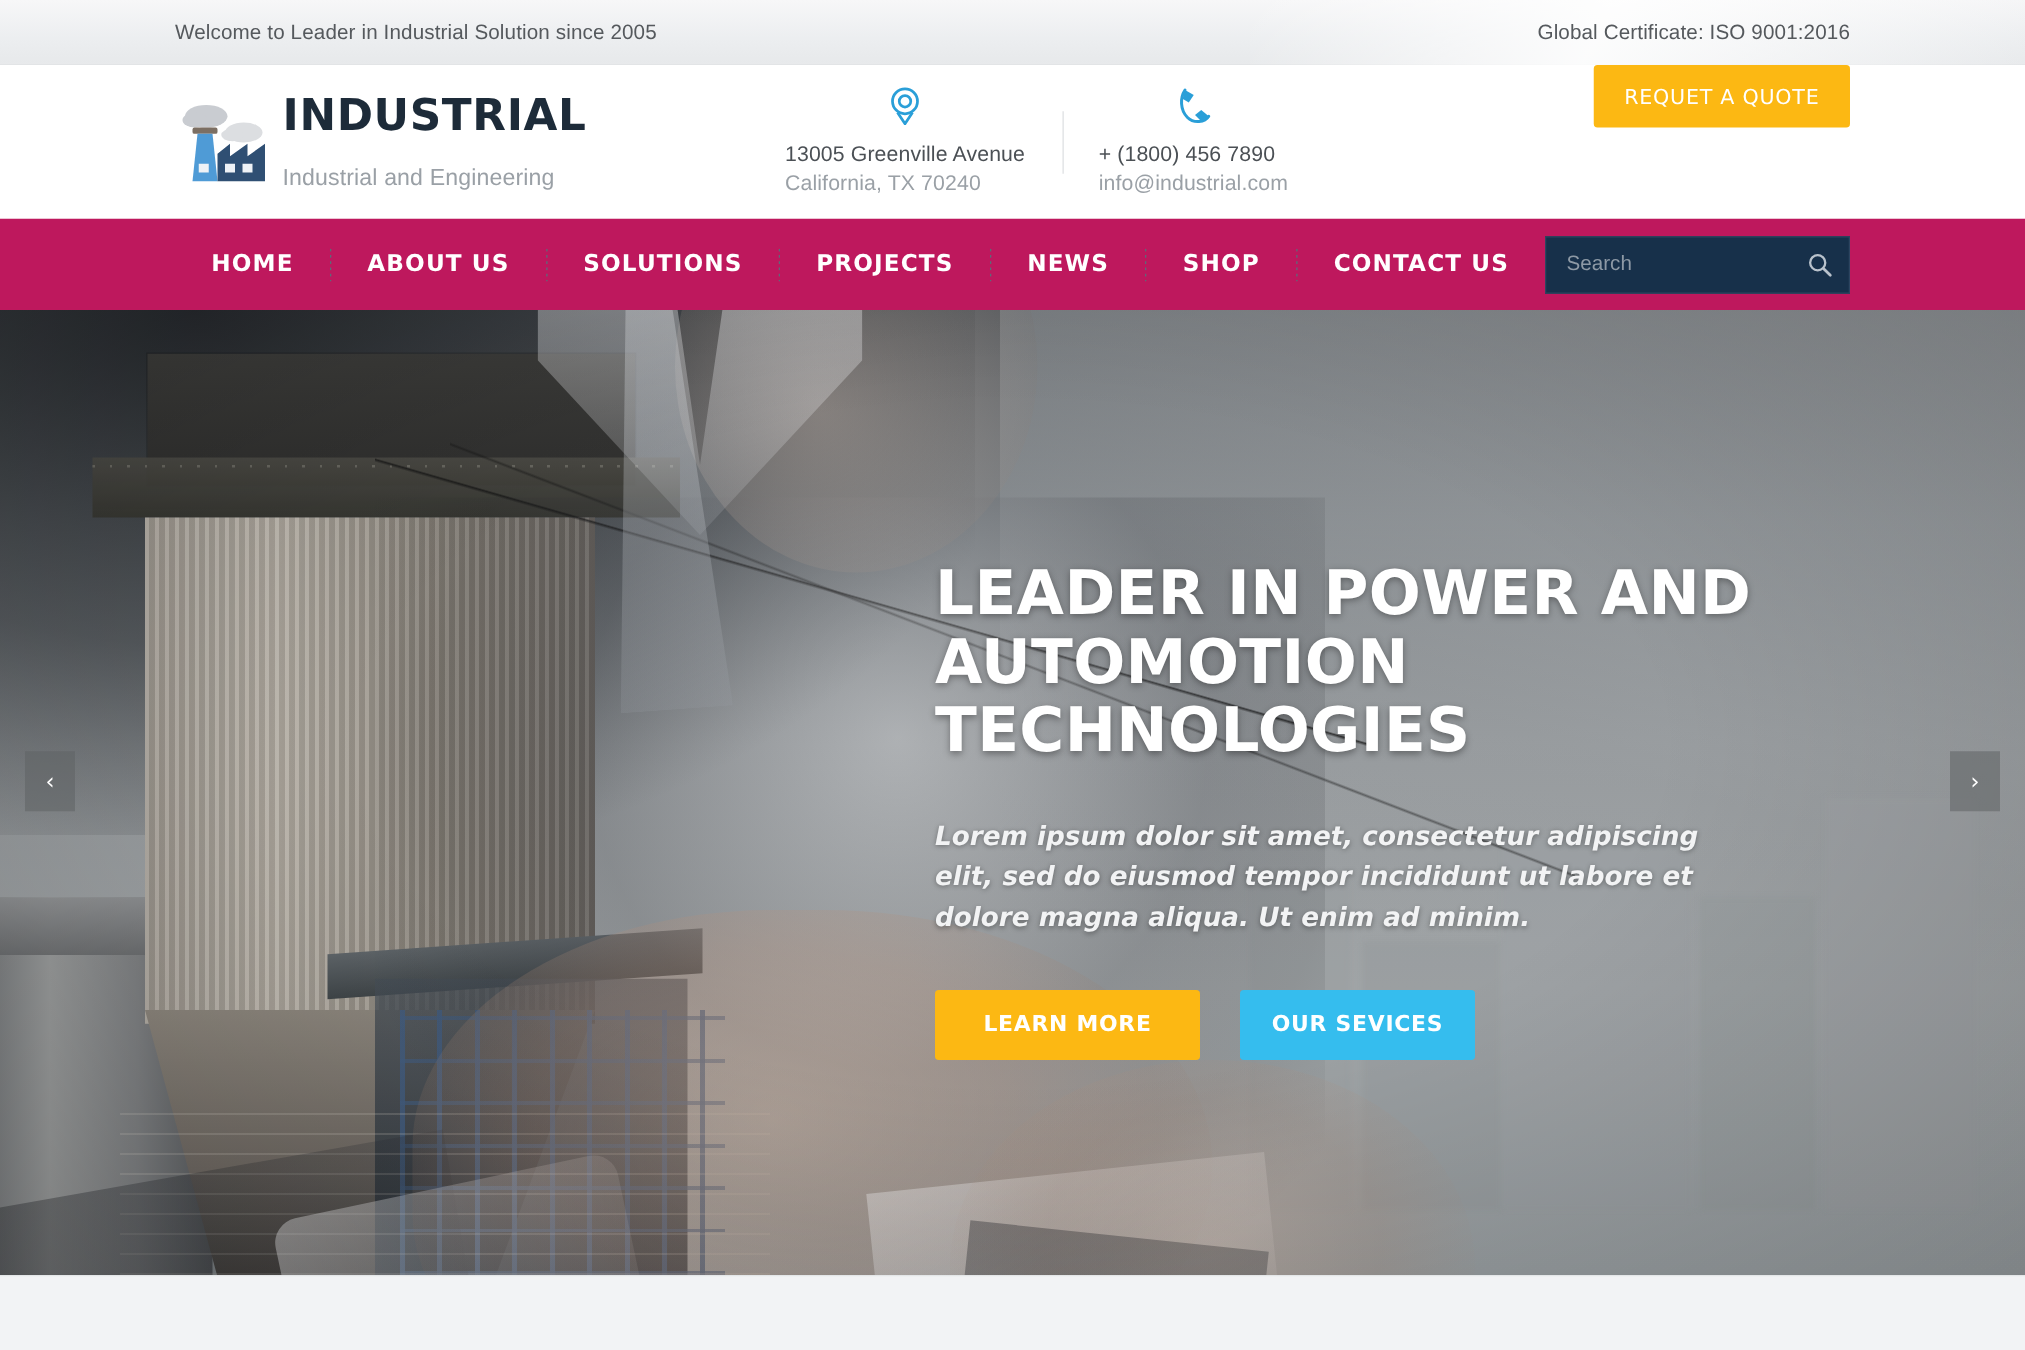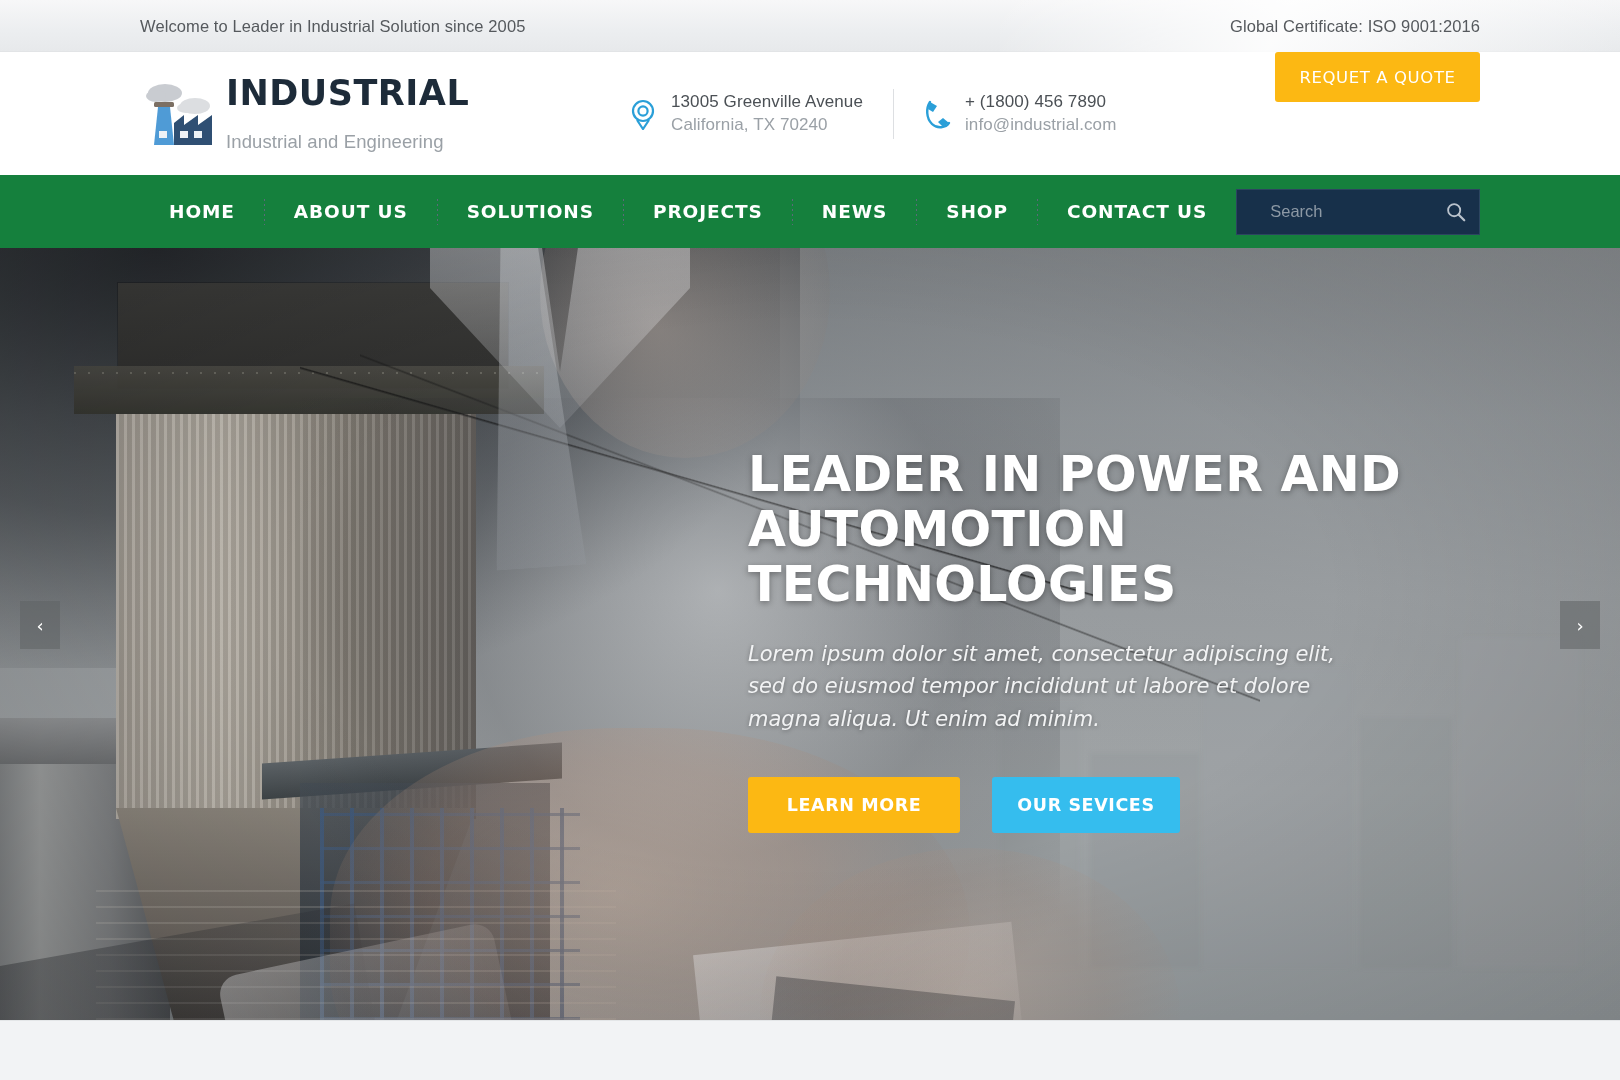--- a/index.html
+++ b/index.html
@@ -44,60 +44,60 @@
   .brand { display: flex; align-items: center; gap: 14px; width: 430px; }
   .logo-mark { width: 72px; height: 66px; position: relative; flex: 0 0 auto; }
   .brand-text { line-height: 1; }
   .brand-title {
     font-size: 35px; font-weight: 800; color: #1d2b39; letter-spacing: .5px;
     font-family: "DejaVu Sans", sans-serif;
   }
   .brand-sub { font-size: 18.5px; color: #9aa0a6; margin-top: 22px; letter-spacing: .1px; }
 
   .contacts { display:flex; align-items:center; flex: 1 1 auto; padding-left: 58px; }
-  .contact-block { display: flex; align-items: center; gap: 13px; }
+  .contact-block { display: flex; align-items: center; gap: 13px; flex-direction: column; }
   .contact-ico { width: 30px; height: 32px; flex:0 0 auto; }
   .contact-lines { line-height: 1.35; }
   .contact-l1 { font-size: 17px; color: #4b5055; letter-spacing: .1px; }
   .contact-l2 { font-size: 17px; color: #9aa0a6; letter-spacing: .1px; }
   .contact-div { width:1px; height:50px; background:#dddfe2; margin: 0 28px 0 30px; }
 
   .quote-btn {
     margin-left: auto;
     background: #fcb813; color:#fff;
     font-size: 16.5px; font-weight: 400; letter-spacing: .6px;
     border: none; cursor: pointer;
     width: 205px; height: 50px; border-radius: 3px;
     font-family: "DejaVu Sans", sans-serif;
   }
 
   
   .navbar {
     position: absolute; left: 0; top: 175px; width: 1620px; height: 73px;
-    background: #15803d;
+    background: #be185d;
   }
   .navbar-inner {
     width: 1340px; margin: 0 auto; height: 73px;
     display: flex; align-items: center;
   }
   .menu { display: flex; align-items: center; height: 73px; }
   .menu-item {
     color: #ffffff; font-size: 18.5px; font-weight: 700; letter-spacing: .9px;
     padding: 0 29px; cursor: pointer; white-space: nowrap;
     font-family: "DejaVu Sans", sans-serif;
   }
   .menu-sep {
     width: 1px; height: 26px;
     background-image: linear-gradient(#5b6a79 50%, transparent 50%);
     background-size: 1px 5px;
   }
   .search-wrap {
     margin-left: auto; position: relative;
     width: 278px; height: 46px; background: #17304a;
-    border: 1px solid #2c4560; display:flex; align-items:center;padding-left:17px;
+    border: 1px solid #2c4560; display:flex; align-items:center;
   }
   .search-input {
     background: transparent; border: none; outline: none;
     color: #c7ced6; font-size: 16.5px; padding: 0 40px 0 16px;
     width: 100%; height: 44px;
     font-family: "Liberation Sans", sans-serif;
   }
   .search-input::placeholder { color: #8d99a5; }
   .search-btn {
     position: absolute; right: 10px; top: 50%; transform: translateY(-50%);
@@ -264,22 +264,22 @@
   
   .hero-content {
     position: absolute; left: 748px; top: 200px; width: 730px; z-index: 6;
   }
   .hero-title {
     color: #fff; font-size: 49px; line-height: 1.12; font-weight: 800;
     letter-spacing: .3px; text-shadow: 0 2px 6px rgba(0,0,0,.35);
     font-family: "DejaVu Sans", sans-serif;
   }
   .hero-desc {
-    margin-top: 25px; color: #f2f3f4; font-size: 21px; line-height: 1.55;
-    font-style: italic; font-weight: 400; max-width: 612px;
+    margin-top: 40px; color: #f2f3f4; font-size: 21px; line-height: 1.55;
+    font-style: italic; font-weight: 700; max-width: 612px;
     text-shadow: 0 1px 4px rgba(0,0,0,.35);
     font-family: "DejaVu Sans", sans-serif;
   }
   .hero-btns { margin-top: 42px; display:flex; gap: 32px; }
   .btn {
     border: none; cursor: pointer; color:#fff;
     font-size: 17.5px; font-weight: 700; letter-spacing: .6px;
     height: 56px; border-radius: 3px;
     font-family: "DejaVu Sans", sans-serif;
   }

